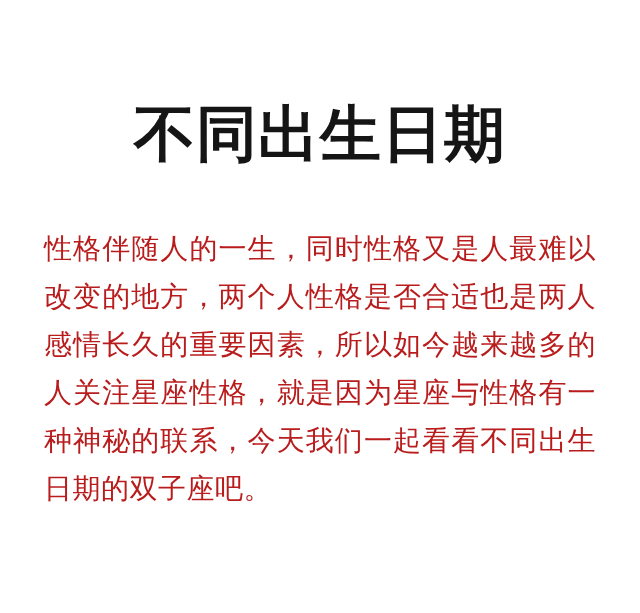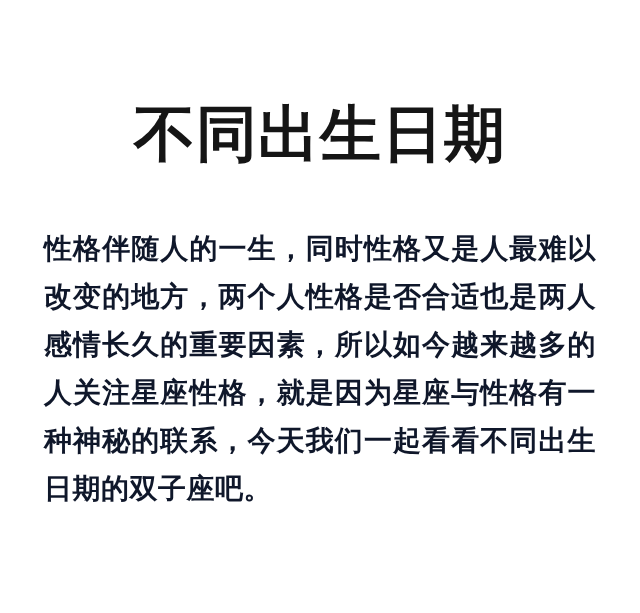--- a/index.html
+++ b/index.html
@@ -35,24 +35,24 @@
   }
   .body-block {
     margin-top: 60px;
     padding: 0 44px;
   }
   .body-paragraph {
     margin: 0;
     font-size: 28px;
     line-height: 48px;
     letter-spacing: 0.5px;
-    color: #0f172a;
+    color: #b91c1c;
     text-align: justify;
     text-justify: inter-ideograph;
-    font-weight: 700;
+    font-weight: 400;
   }
 </style>
 </head>
 <body>
 
 <div class="page">
 
   <header class="title-block">
     <div class="title-line" data-bind="article.title.line1">不同出生日期</div>
   </header>

